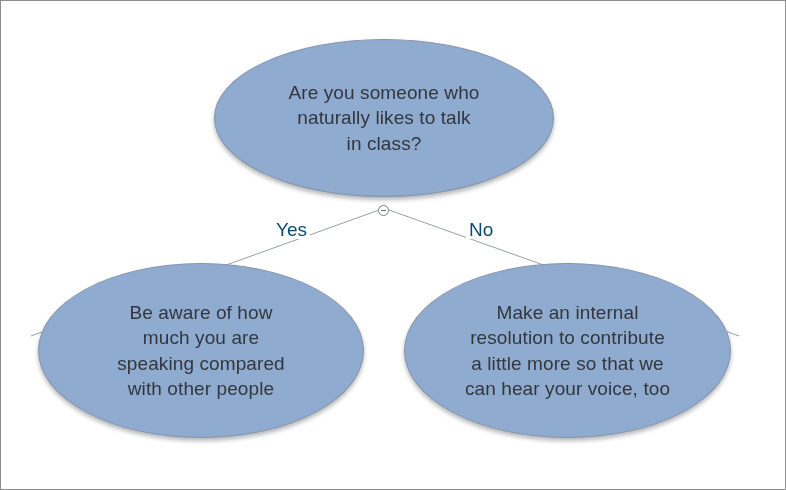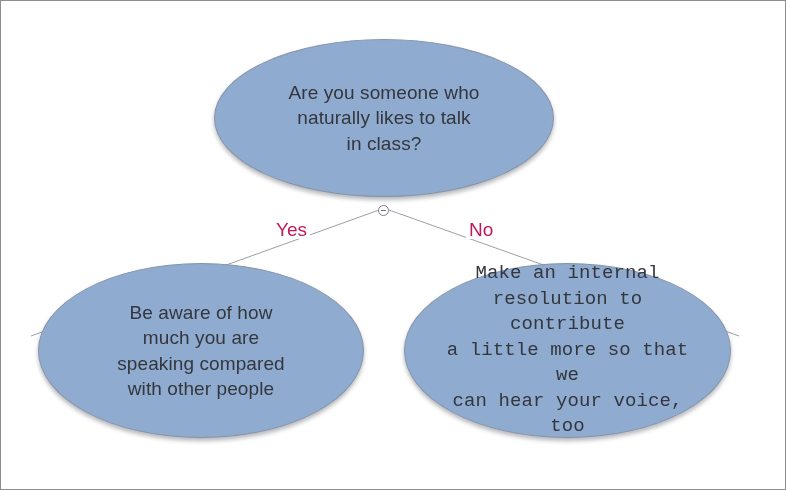--- a/index.html
+++ b/index.html
@@ -65,31 +65,30 @@
     left: 37px;
     top: 262px;
     width: 326px;
     height: 175px;
   }
   #node-no {
     left: 403px;
     top: 262px;
     width: 327px;
     height: 175px;
-    font-family: Liberation Mono, monospace;
   }
   #node-yes .node-text,
   #node-no .node-text {
     font-size: 19px;
     padding: 0 30px;
   }
 
   .edge-label {
     position: absolute;
-    color: #be185d;
+    color: #0c4a6e;
     font-size: 19px;
     background: #ffffff;
     padding: 0 3px;
     line-height: 1;
   }
   #label-yes {
     left: 272px;
     top: 219px;
   }
   #label-no {

